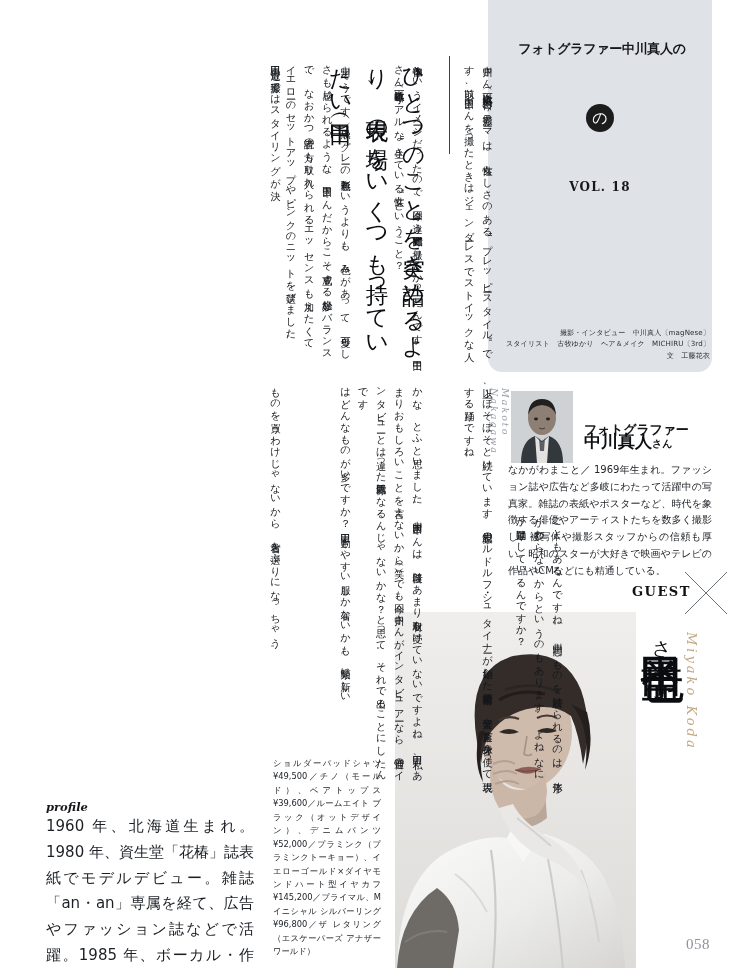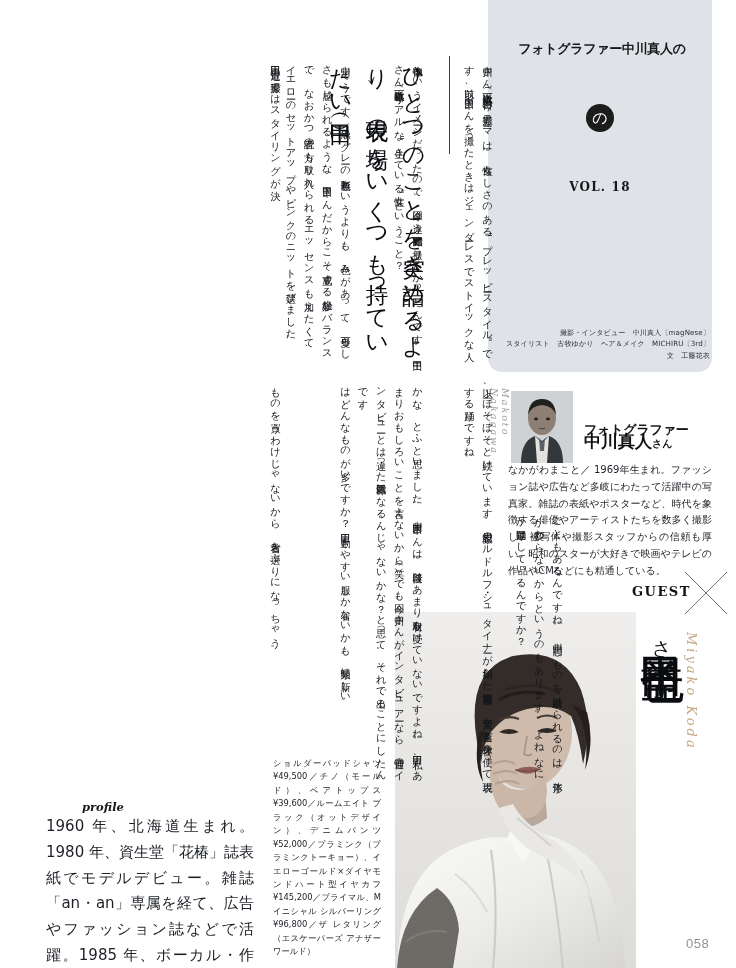--- a/index.html
+++ b/index.html
@@ -207,23 +207,23 @@
     height: 356px;
     overflow: hidden;
     background: #e9e9e9;
   }
   .hero svg { display: block; }
 
   .pagenum {
     position: absolute;
     left: 686px;
     top: 936px;
-    font-size: 13px;
+    font-size: 15px;
     color: #8d939a;
-    font-family: Liberation Sans, sans-serif;
+    font-family: Liberation Serif, serif;
     letter-spacing: 0.5px;
   }
 
   
   .headline {
     position: absolute;
     top: 52px;
     right: 304px;
     height: 300px;
     writing-mode: vertical-rl;
@@ -269,21 +269,20 @@
   
   .profile-title {
     position: absolute;
     left: 46px;
     top: 800px;
     font-size: 11.5px;
     font-style: italic;
     font-weight: bold;
     color: #15171a;
     font-family: "DejaVu Serif", "Liberation Serif", serif;
-    margin-left: 36px;
   }
   .profile-body {
     position: absolute;
     left: 46px;
     top: 814px;
     width: 208px;
     font-size: 15px;
     line-height: 1.72;
     font-family: "DejaVu Sans", "Liberation Sans", sans-serif;
     color: #1c2025;

